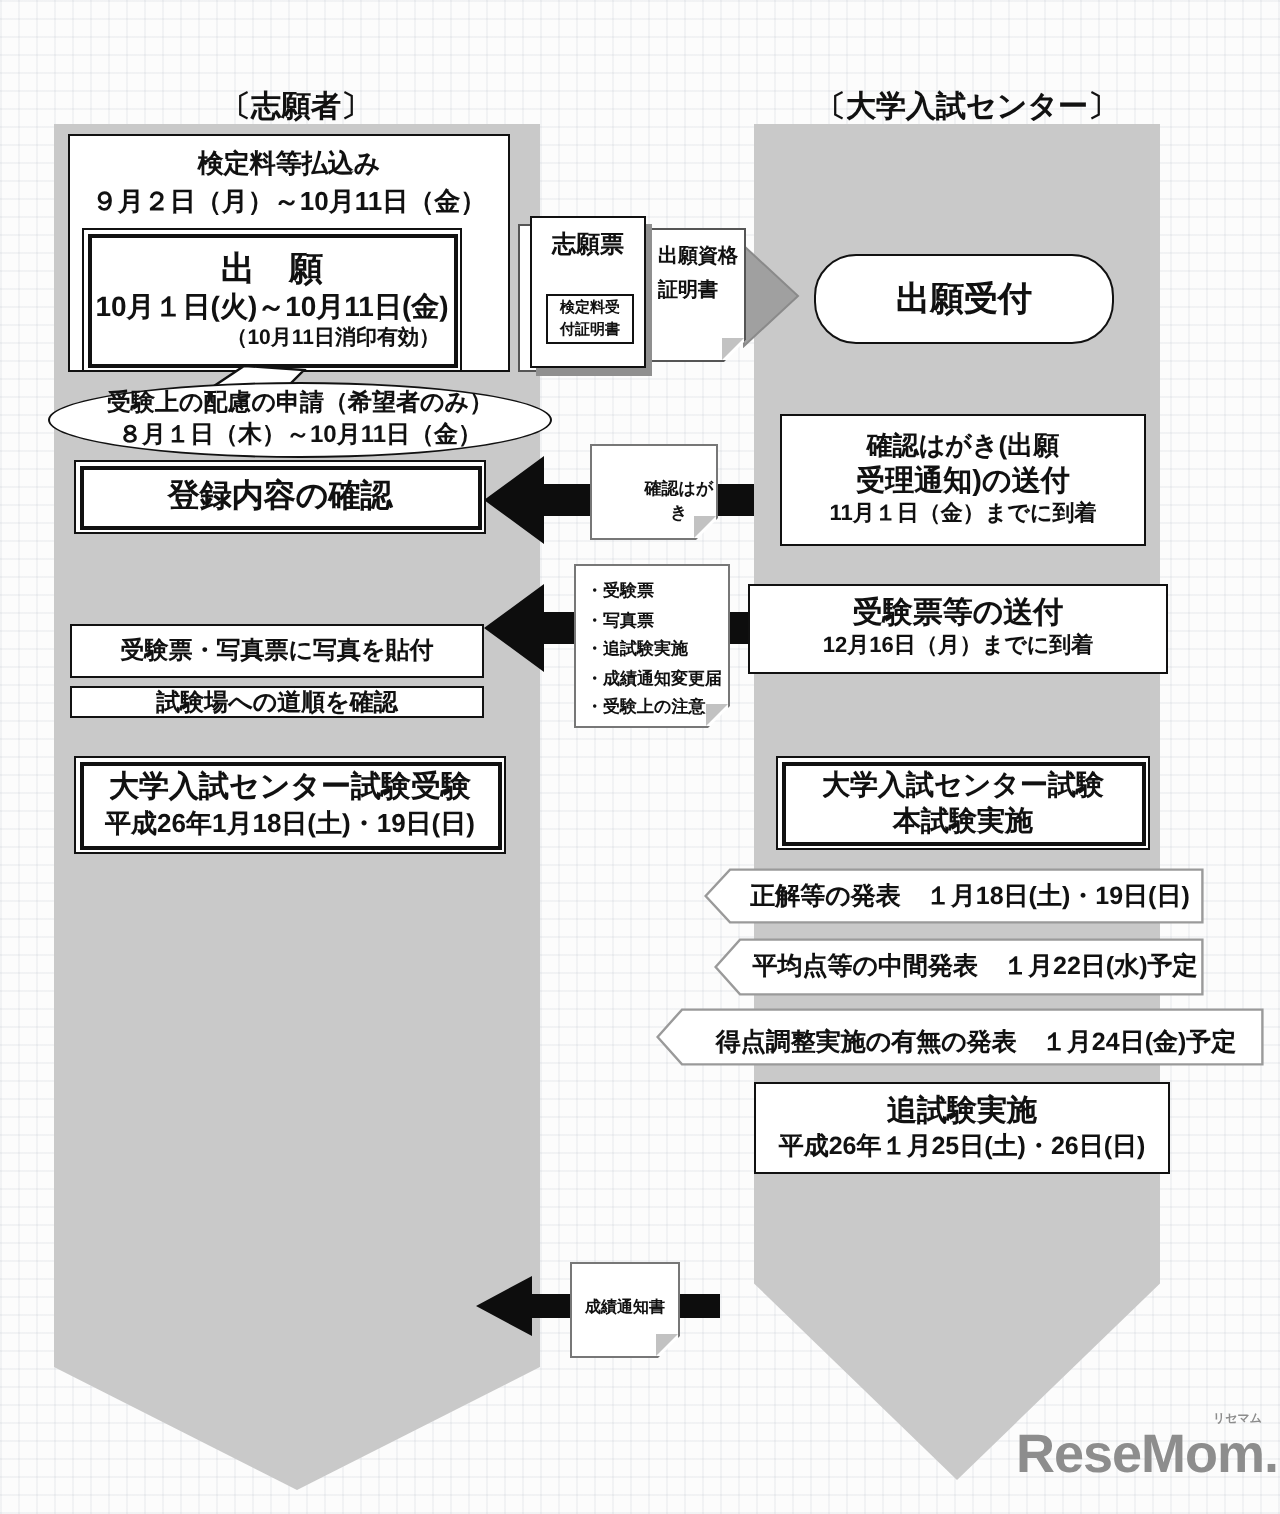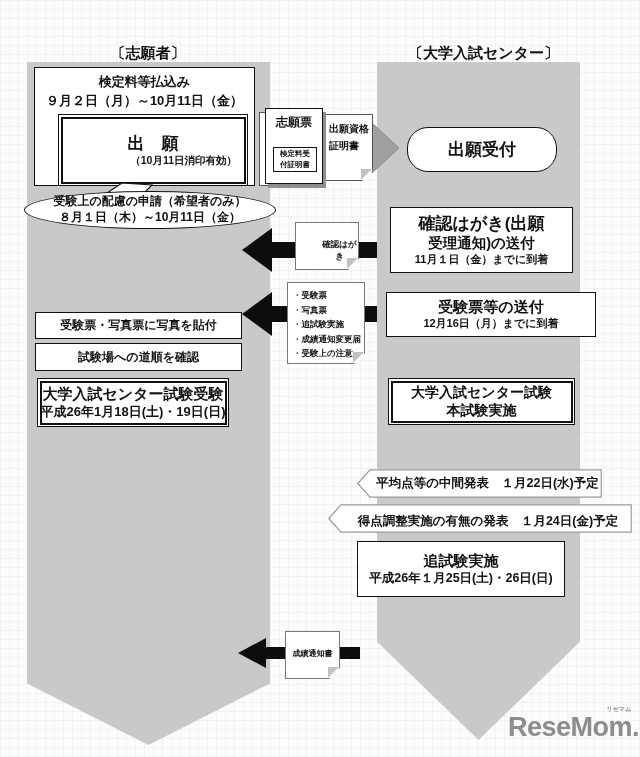--- a/index.html
+++ b/index.html
@@ -71,42 +71,46 @@
   </svg>
 
   <svg class="abs" style="left:238px; top:637px;" width="122" height="32">
     <polygon points="0,16 28,1 28,10 122,10 122,22 28,22 28,31" fill="#0d0d0d"></polygon>
   </svg>
 
   <div class="bx thin" style="left:34px; top:67px; width:221px; height:119px; justify-content:flex-start; padding-top:6px;">
     <div class="b" style="font-size:13px;">検定料等払込み</div>
     <div class="b" style="font-size:13px; margin-top:3px;">９月２日（月）～10月11日（金）</div>
   </div>
-  <div class="dbx" style="left:58px; top:114px; width:190px; height:72px;">
+  <div class="dbx" style="left:41px; top:114px; width:190px; height:72px;">
     <div class="b" style="font-size:17px;">出　願</div>
+    <div class="b" style="font-size:14px;">10月１日(火)～10月11日(金)</div>
     <div class="b" style="font-size:10.5px; align-self:flex-end; padding-right:10px;">（10月11日消印有効）</div>
   </div>
 
   <svg class="abs" style="left:100px; top:182px;" width="56" height="16">
     <polygon points="1,15 22,1 52,3 40,15" fill="#ffffff" stroke="#111" stroke-width="1.2"></polygon>
   </svg>
   <div class="ellipse" style="left:24px; top:191px; width:252px; height:38px;align-items:center;">
     <div class="b" style="font-size:12px;">受験上の配慮の申請（希望者のみ）</div>
     <div class="b" style="font-size:12px;">８月１日（木）～10月11日（金）</div>
   </div>
 
+  <div class="dbx" style="left:37px; top:230px; width:206px; height:37px;">
+    <div class="b" style="font-size:16px;">登録内容の確認</div>
+  </div>
 
   <div class="bx thin" style="left:35px; top:312px; width:207px; height:27px;">
     <div class="b" style="font-size:12px;">受験票・写真票に写真を貼付</div>
   </div>
-  <div class="bx thin" style="left:35px; top:343px; width:207px; height:28px;">
+  <div class="bx thin" style="left:35px; top:343px; width:207px; height:16px;">
     <div class="b" style="font-size:12px;">試験場への道順を確認</div>
   </div>
 
-  <div class="dbx" style="left:37px; top:378px; width:192px; height:49px;">
+  <div class="dbx" style="left:37px; top:378px; width:216px; height:49px;">
     <div class="b" style="font-size:15px;">大学入試センター試験受験</div>
     <div class="b" style="font-size:13px;">平成26年1月18日(土)・19日(日)</div>
   </div>
 
   <div class="abs" style="left:259px; top:112px; width:62px; height:74px; background:#fff; border:1px solid #555;"></div>
   <div class="doc" style="left:323px; top:114px; width:50px; height:67px; border-color:#555;">
     <div class="dt" style="font-size:10px; text-align:left; padding:5px 0 0 5px; line-height:1.7;">
       <div>出願資格</div>
       <div>証明書</div>
     </div>
@@ -141,49 +145,55 @@
   <div class="doc" style="left:285px; top:631px; width:55px; height:48px;">
     <div class="dt" style="font-size:8px; margin-top:16px;">成績通知書</div>
     <div class="fold"></div>
   </div>
 
   <div class="bx" style="left:407px; top:127px; width:150px; height:45px;border-radius:21px;">
     <div class="b" style="font-size:17px;">出願受付</div>
   </div>
 
   <div class="bx" style="left:390px; top:207px; width:183px; height:66px;">
-    <div class="b" style="font-size:17px;">確認はがき(出願</div>
+    <div class="b" style="font-size:13px;">確認はがき(出願</div>
     <div class="b" style="font-size:14.5px;">受理通知)の送付</div>
     <div class="b" style="font-size:11px; margin-top:1px;">11月１日（金）までに到着</div>
   </div>
 
-  <div class="bx" style="left:386px; top:292px; width:210px; height:45px;">
+  <div class="bx" style="left:374px; top:292px; width:210px; height:45px;">
     <div class="b" style="font-size:15px;">受験票等の送付</div>
     <div class="b" style="font-size:11px;">12月16日（月）までに到着</div>
   </div>
 
   <div class="dbx" style="left:388px; top:378px; width:187px; height:47px;">
     <div class="b" style="font-size:14px;">大学入試センター試験</div>
     <div class="b" style="font-size:14px;">本試験実施</div>
   </div>
 
+  <div class="pennant" style="left:352px; top:434px; width:250px; height:28px;">
+    <svg width="250" height="28">
+        <polygon points="13,0.8 249.2,0.8 249.2,27.2 13,27.2 0.8,14" fill="#fff" stroke="#9a9a9a" stroke-width="1.2"></polygon>
+      </svg>
+    <span>正解等の発表　１月18日(土)・19日(日)</span>
+  </div>
   <div class="pennant" style="left:357px; top:469px; width:245px; height:29px;">
     <svg width="245" height="29">
         <polygon points="13,0.8 244.2,0.8 244.2,28.2 13,28.2 0.8,14.5" fill="#fff" stroke="#9a9a9a" stroke-width="1.2"></polygon>
       </svg>
     <span>平均点等の中間発表　１月22日(水)予定</span>
   </div>
   <div class="pennant" style="left:328px; top:504px; width:304px; height:34px;">
     <svg width="304" height="29">
         <polygon points="13,0.8 303.2,0.8 303.2,28.2 13,28.2 0.8,14.5" fill="#fff" stroke="#9a9a9a" stroke-width="1.2"></polygon>
       </svg>
     <span>得点調整実施の有無の発表　１月24日(金)予定</span>
   </div>
 
-  <div class="bx" style="left:357px; top:541px; width:208px; height:56px;">
+  <div class="bx" style="left:377px; top:541px; width:208px; height:46px;">
     <div class="b" style="font-size:15px;">追試験実施</div>
     <div class="b" style="font-size:12.5px;">平成26年１月25日(土)・26日(日)</div>
   </div>
 
 
 
   <div class="logo" style="left:508px; top:712px; font-size:27px;">
     <span>ReseMom.</span>
     <span class="ruby">リセマム</span>
   </div>

